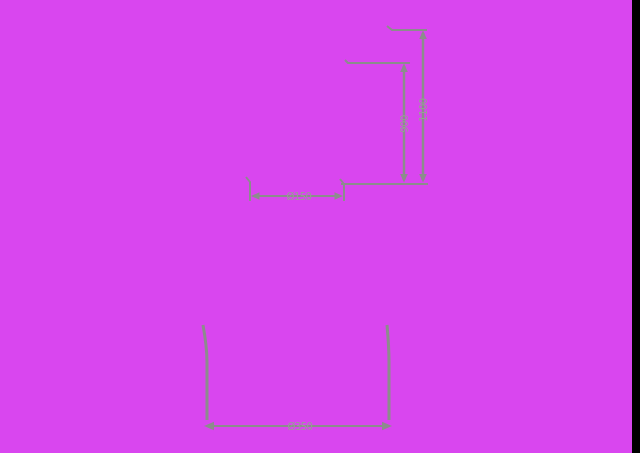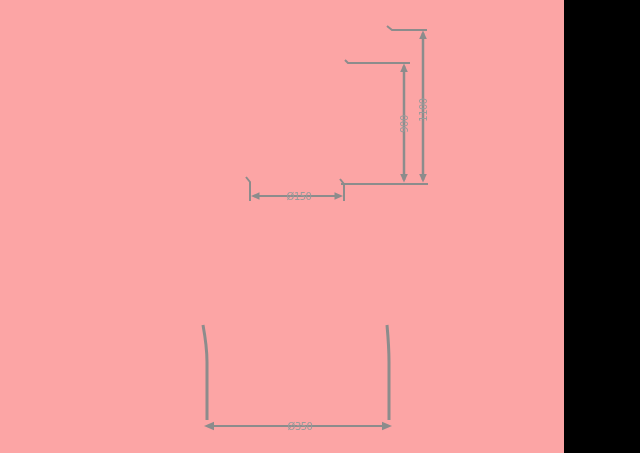--- a/index.html
+++ b/index.html
@@ -2,23 +2,23 @@
 <html><head>
 <meta charset="utf-8">
 <style>
   html, body {
     margin: 0;
     padding: 0;
     background: #000000;
   }
   .stage {
     position: relative;
-    width: 564px;
+    width: 632px;
     height: 453px;
-    background: #fca5a5;
+    background: #d946ef;
     overflow: hidden;
     font-family: "DejaVu Sans", sans-serif;
   }
   svg { display: block; }
   .dim-line {
     stroke: #8c8c8c;
     stroke-width: 2;
     fill: none;
     stroke-linecap: butt;
   }

